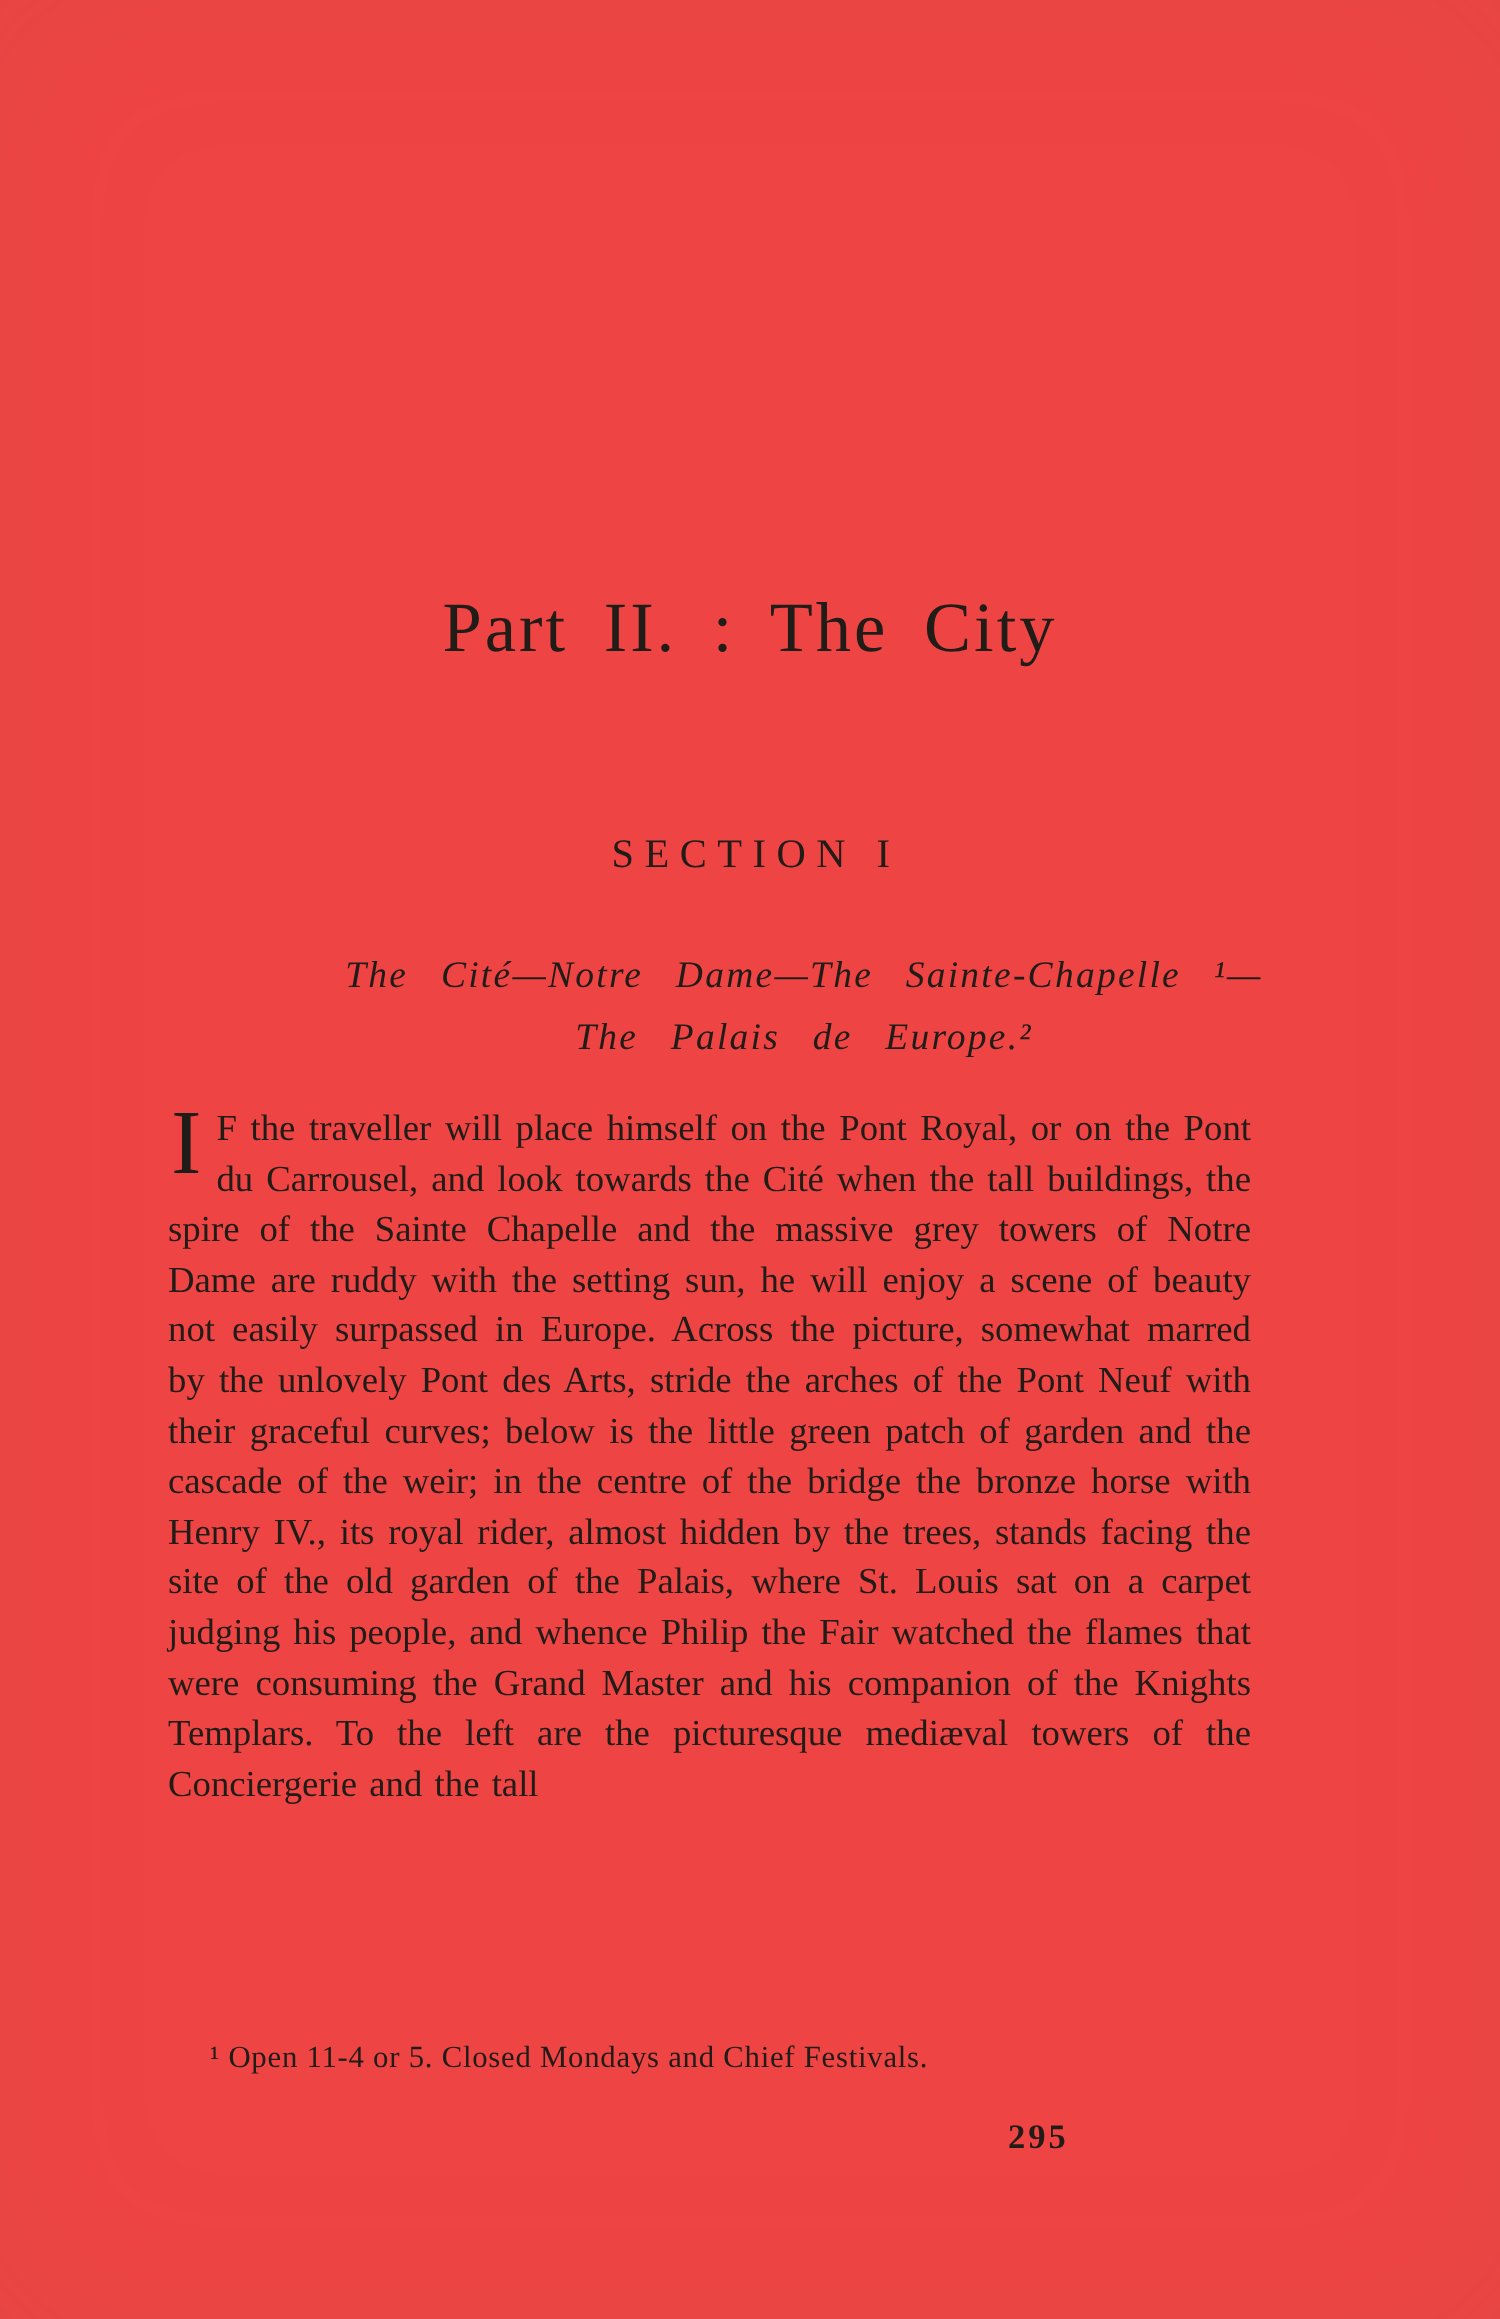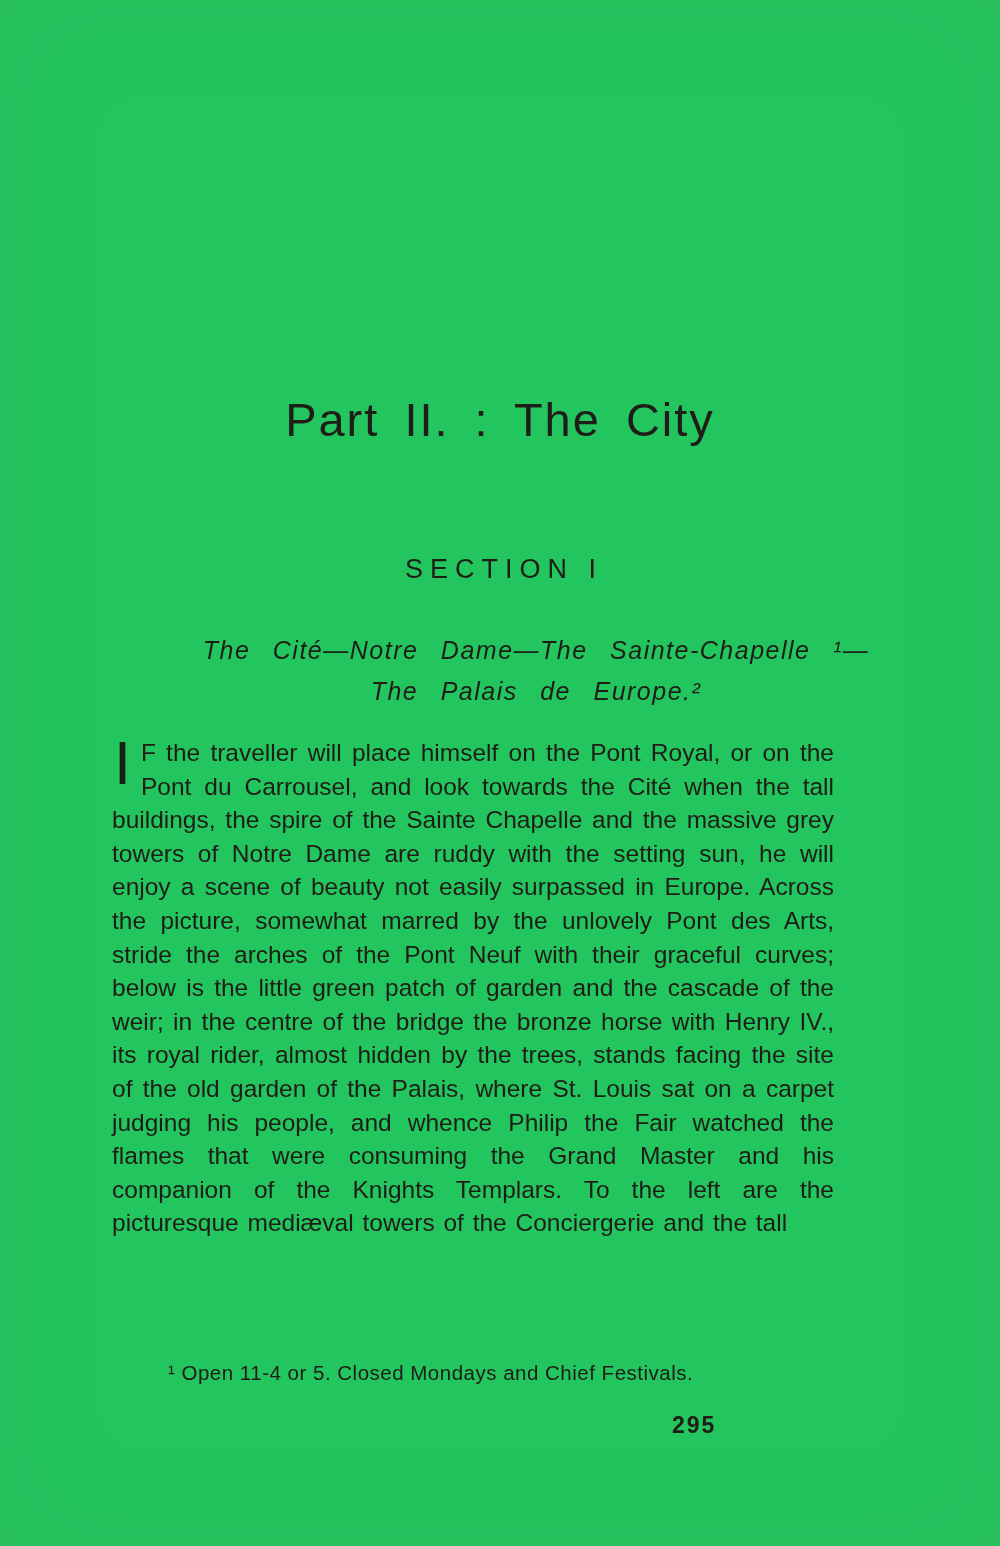--- a/index.html
+++ b/index.html
@@ -1,22 +1,22 @@
 <!DOCTYPE html>
 <html><head>
 <meta charset="utf-8">
 <style>
   html, body { margin: 0; padding: 0; }
   .scan-page {
     position: relative;
     width: 1000px;
     height: 1546px;
-    background: #22c55e;
+    background: #ef4444;
     color: #201c17;
-    font-family: Liberation Sans, sans-serif;
+    font-family: Liberation Serif, serif;
     overflow: hidden;
   }
   
   .scan-page::after {
     content: "";
     position: absolute;
     inset: 0;
     pointer-events: none;
     box-shadow: inset 0 0 120px rgba(120,100,70,0.08);
   }
@@ -74,21 +74,20 @@
     padding: 2px 10px 0 2px;
   }
   .footnotes {
     position: absolute;
     top: 1358px;
     left: 140px;
     width: 720px;
     font-size: 20.5px;
     line-height: 29px;
     letter-spacing: 0.5px;
-    margin-left: 28px;
   }
   .page-number {
     position: absolute;
     top: 1412px;
     left: 672px;
     font-size: 23px;
     font-weight: bold;
     letter-spacing: 2px;
   }
 </style>

